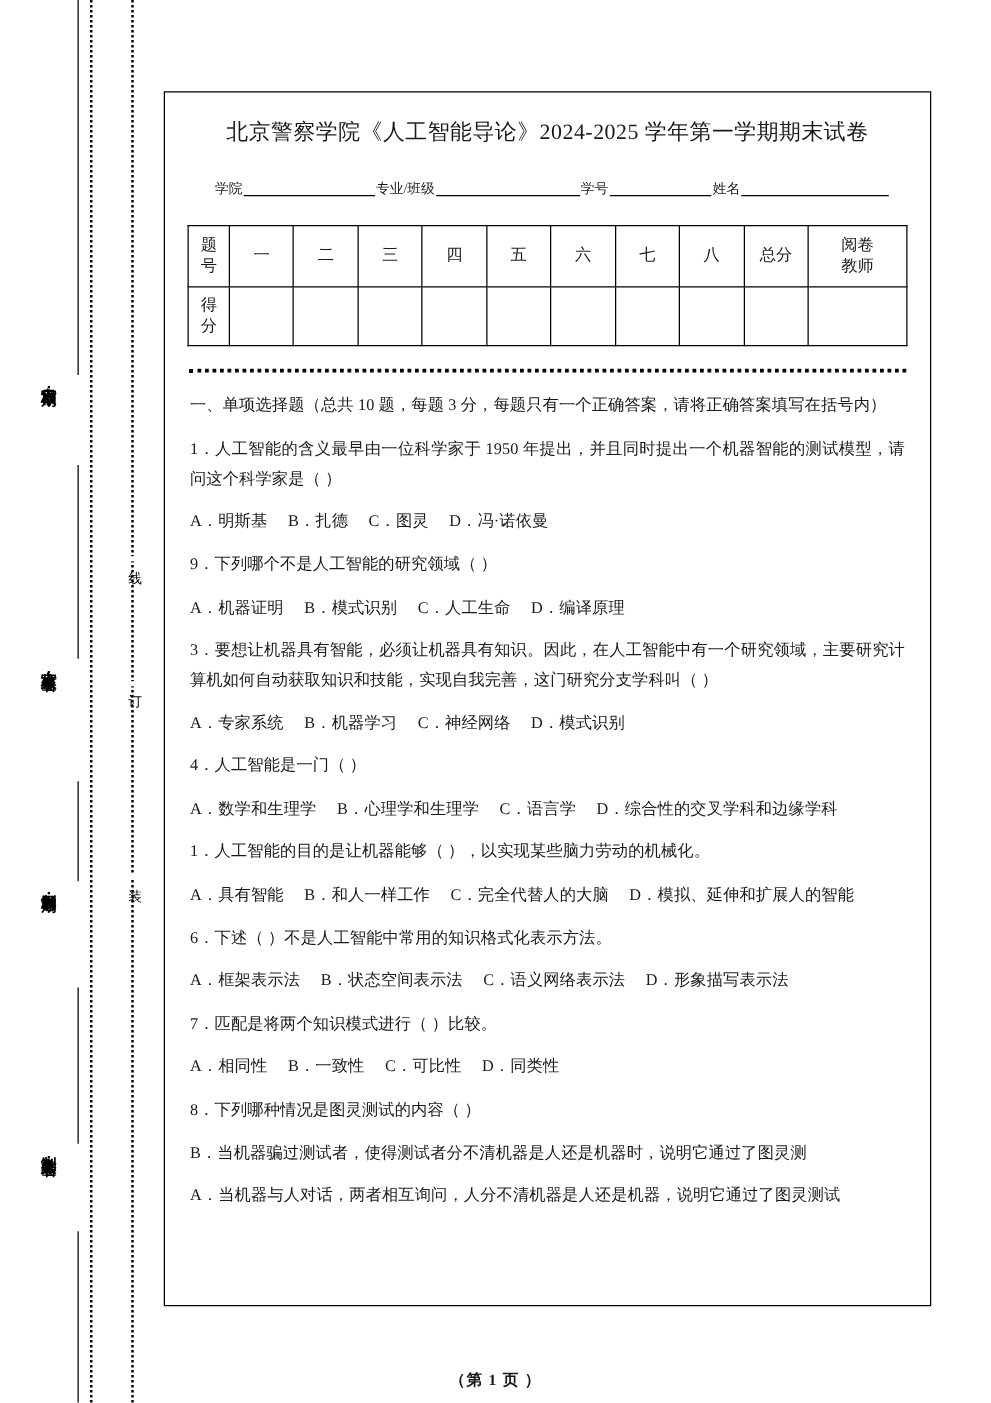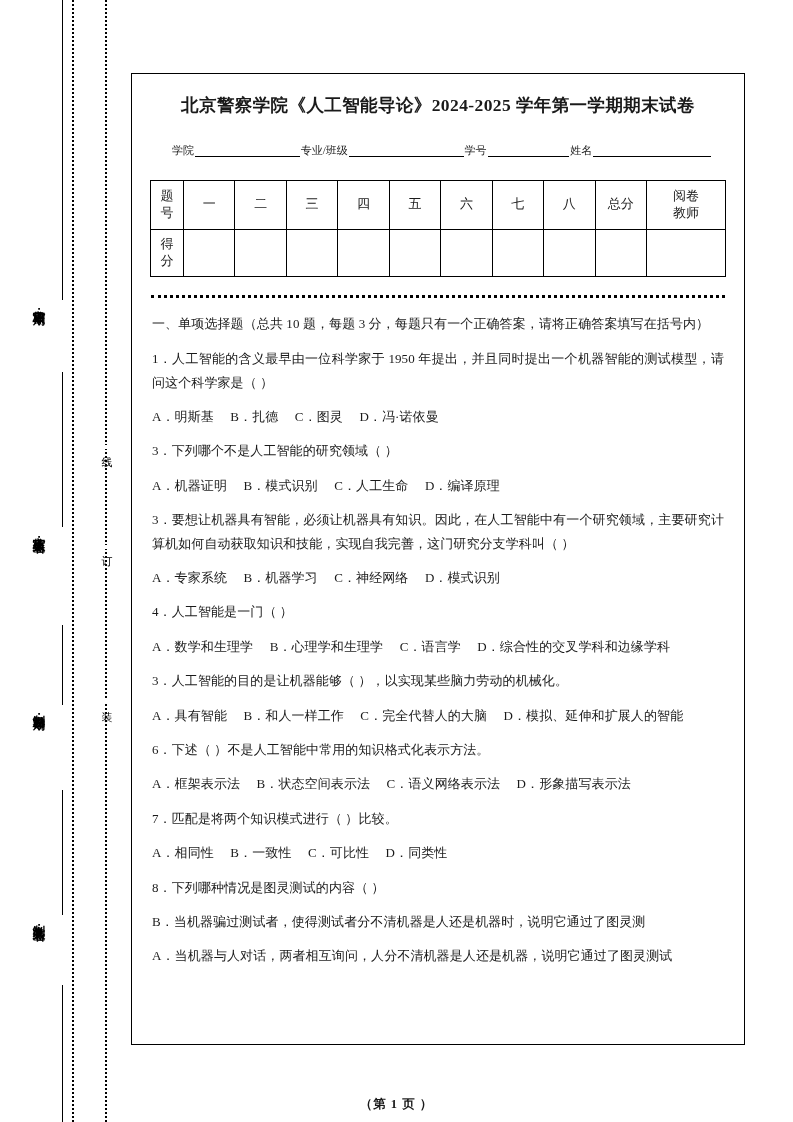--- a/index.html
+++ b/index.html
@@ -64,21 +64,21 @@
     width: 614px;
     height: 972px;
     border: 1.4px solid #000;
     box-sizing: border-box;
     padding: 14px 18px 0 18px;
   }
 
   .exam-title {
     text-align: center;
     font-size: 17.5px;
-    font-weight: bold;
+    font-weight: normal;
     line-height: 1.75;
     letter-spacing: 0.4px;
     margin: 2px 4px 0 4px;
     font-family: "Liberation Serif", "DejaVu Serif", serif;
   }
 
   .info-row {
     display: flex;
     align-items: center;
     font-size: 11px;
@@ -244,36 +244,36 @@
   <hr class="divider-dotted">
 
   <div class="section-heading">一、单项选择题（总共 10 题，每题 3 分，每题只有一个正确答案，请将正确答案填写在括号内）</div>
 
   <div class="q-block">
     <div class="q-stem">1．人工智能的含义最早由一位科学家于 1950 年提出，并且同时提出一个机器智能的测试模型，请问这个科学家是（   ）</div>
     <div class="q-options">A．明斯基　 B．扎德　 C．图灵　 D．冯·诺依曼</div>
   </div>
 
   <div class="q-block">
-    <div class="q-stem">3．下列哪个不是人工智能的研究领域（   ）</div>
+    <div class="q-stem">9．下列哪个不是人工智能的研究领域（   ）</div>
     <div class="q-options">A．机器证明　 B．模式识别　 C．人工生命　 D．编译原理</div>
   </div>
 
   <div class="q-block">
     <div class="q-stem">3．要想让机器具有智能，必须让机器具有知识。因此，在人工智能中有一个研究领域，主要研究计算机如何自动获取知识和技能，实现自我完善，这门研究分支学科叫（   ）</div>
     <div class="q-options">A．专家系统　 B．机器学习　 C．神经网络　 D．模式识别</div>
   </div>
 
   <div class="q-block">
     <div class="q-stem">4．人工智能是一门（   ）</div>
     <div class="q-options">A．数学和生理学　 B．心理学和生理学　 C．语言学　 D．综合性的交叉学科和边缘学科</div>
   </div>
 
   <div class="q-block">
-    <div class="q-stem">3．人工智能的目的是让机器能够（   ），以实现某些脑力劳动的机械化。</div>
+    <div class="q-stem">1．人工智能的目的是让机器能够（   ），以实现某些脑力劳动的机械化。</div>
     <div class="q-options">A．具有智能　 B．和人一样工作　 C．完全代替人的大脑　 D．模拟、延伸和扩展人的智能</div>
   </div>
 
   <div class="q-block">
     <div class="q-stem">6．下述（   ）不是人工智能中常用的知识格式化表示方法。</div>
     <div class="q-options">A．框架表示法　 B．状态空间表示法　 C．语义网络表示法　 D．形象描写表示法</div>
   </div>
 
   <div class="q-block">
     <div class="q-stem">7．匹配是将两个知识模式进行（   ）比较。</div>

